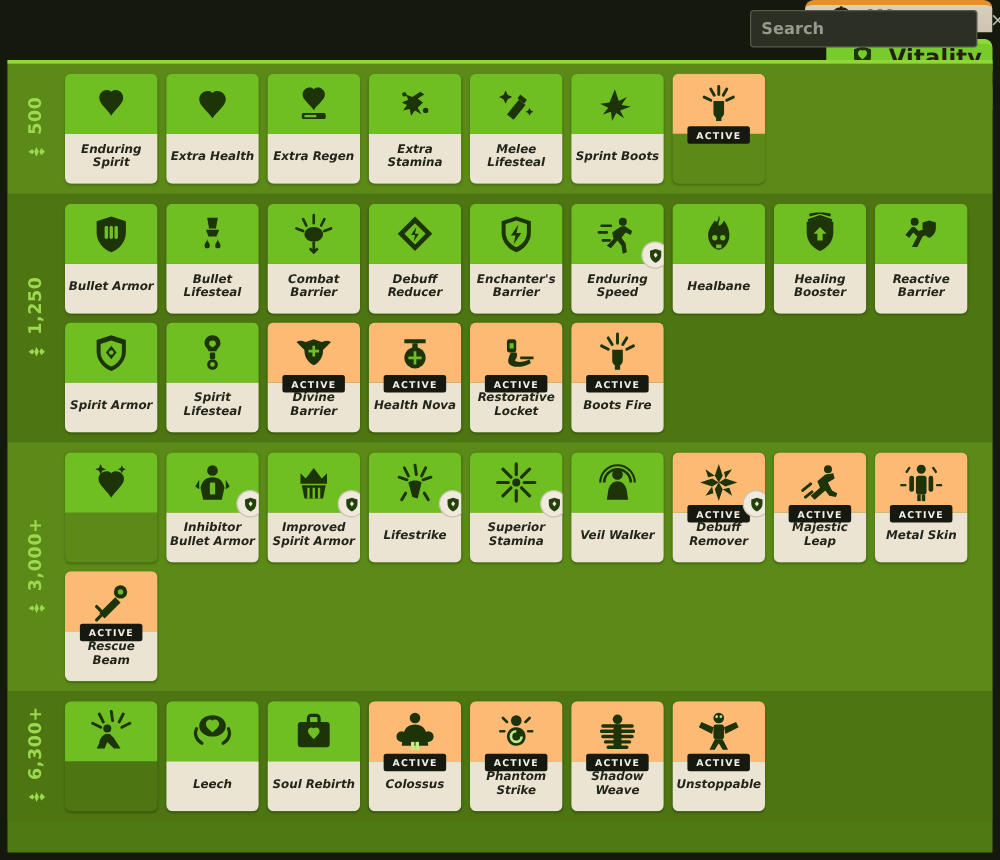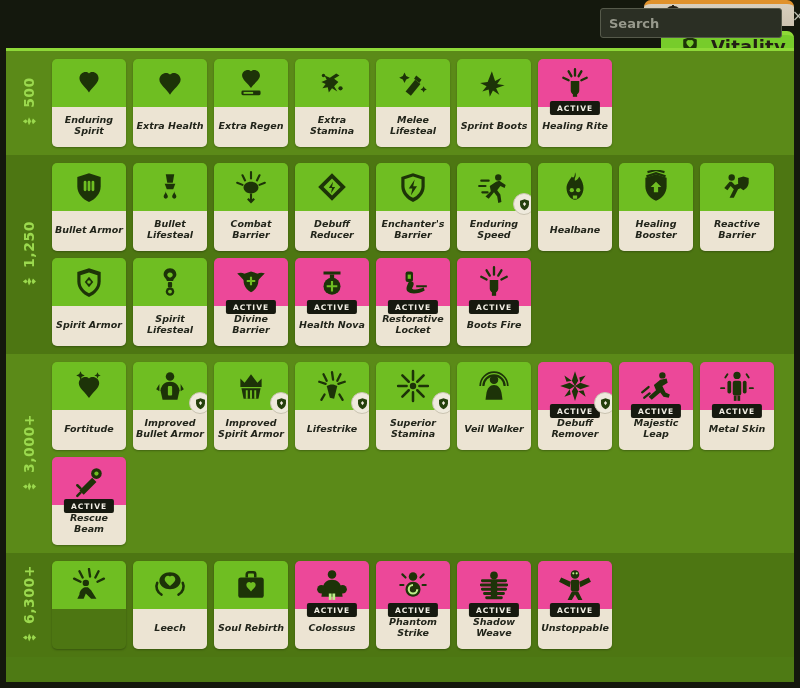--- a/index.html
+++ b/index.html
@@ -161,21 +161,21 @@
   }
 
   .item-art {
     height: 48px;
     position: relative;
     display: flex;
     align-items: center;
     justify-content: center;
     background: #6fbe22;
   }
-  .item.active .item-art { background: #ec4899; }
+  .item.active .item-art { background: #fdba74; }
 
   .item-art svg { width: 34px; height: 34px; display: block; }
   .item-art .glyph { fill: #1d3308; }
 
   .item-name {
     flex: 1;
     background: #ece4d3;
     color: #22251b;
     font-size: 9.5px;
     font-weight: bold;
@@ -351,21 +351,20 @@
             <div class="item-art">
               <svg viewBox="0 0 32 32">
                 <g class="glyph">
                   <path d="M16 3v6M10 5l2.6 4.6M22 5l-2.6 4.6M5 11l5 2.4M27 11l-5 2.4" stroke="#1d3308" stroke-width="2.2" stroke-linecap="round" fill="none"></path>
                   <path d="M12 14h8v9a4 4 0 01-8 0z"></path>
                   <rect x="14" y="24" width="4" height="5"></rect>
                 </g>
               </svg>
               <span class="badge-active">ACTIVE</span>
             </div>
-            <div class="item-name">Healing Rite</div>
           </div>
         </div>
       </div>
       <div class="tier tier-b">
         <div class="tier-label">
           <div class="tier-label-inner">
             <span class="soul-ico">
               <svg viewBox="0 0 24 24">
                 <g fill="#9bd94e">
                   <path d="M12 1.5l3.4 4.8L12 9 8.6 6.3z"></path>
@@ -603,42 +602,41 @@
         <div class="tier-items">
           <div class="item">
             <div class="item-art">
               <svg viewBox="0 0 32 32">
                 <g class="glyph">
                   <path d="M16 9c-3-3.2-9.6-.8-9.6 4.4C6.4 18 13 22.4 16 27.4c3-5 9.6-9.4 9.6-14C25.6 8.2 19 5.8 16 9z"></path>
                   <path d="M8 2l1.2 2.8L12 6l-2.8 1.2L8 10 6.8 7.2 4 6l2.8-1.2zM24 3l.9 2.1L27 6l-2.1.9L24 9l-.9-2.1L21 6l2.1-.9z"></path>
                 </g>
               </svg>
             </div>
-            <div class="item-name">Fortitude</div>
           </div>
           <div class="item">
             <div class="item-art">
               <svg viewBox="0 0 32 32">
                 <g class="glyph">
                   <circle cx="16" cy="7" r="4"></circle>
                   <path d="M16 12c-5 0-8 3-9 8l2 9h14l2-9c-1-5-4-8-9-8z"></path>
                   <rect x="14" y="16" width="4" height="9" rx="1" fill="#6fbe22"></rect>
                   <path d="M6 14l-3 5 3 2zM26 14l3 5-3 2z"></path>
                 </g>
               </svg>
               <span class="badge-upgrade">
                 <svg viewBox="0 0 32 32">
                   <g class="glyph">
                     <path d="M16 3l11 3.6v8.6C27 22 22 27.6 16 30 10 27.6 5 22 5 15.2V6.6z"></path>
                     <path d="M16 10l4 5-4 5-4-5z" fill="#efeadd"></path>
                   </g>
                 </svg>
               </span>
             </div>
-            <div class="item-name">Improved Bullet Armor</div>
+            <div class="item-name">Inhibitor Bullet Armor</div>
           </div>
           <div class="item">
             <div class="item-art">
               <svg viewBox="0 0 32 32">
                 <g class="glyph">
                   <path d="M6 9l4 4 6-8 6 8 4-4v8H6z"></path>
                   <path d="M7 18h18l-2 10H9z"></path>
                   <path d="M12 20v8M16 20v8M20 20v8" stroke="#6fbe22" stroke-width="1.8"></path>
                 </g>
               </svg>

